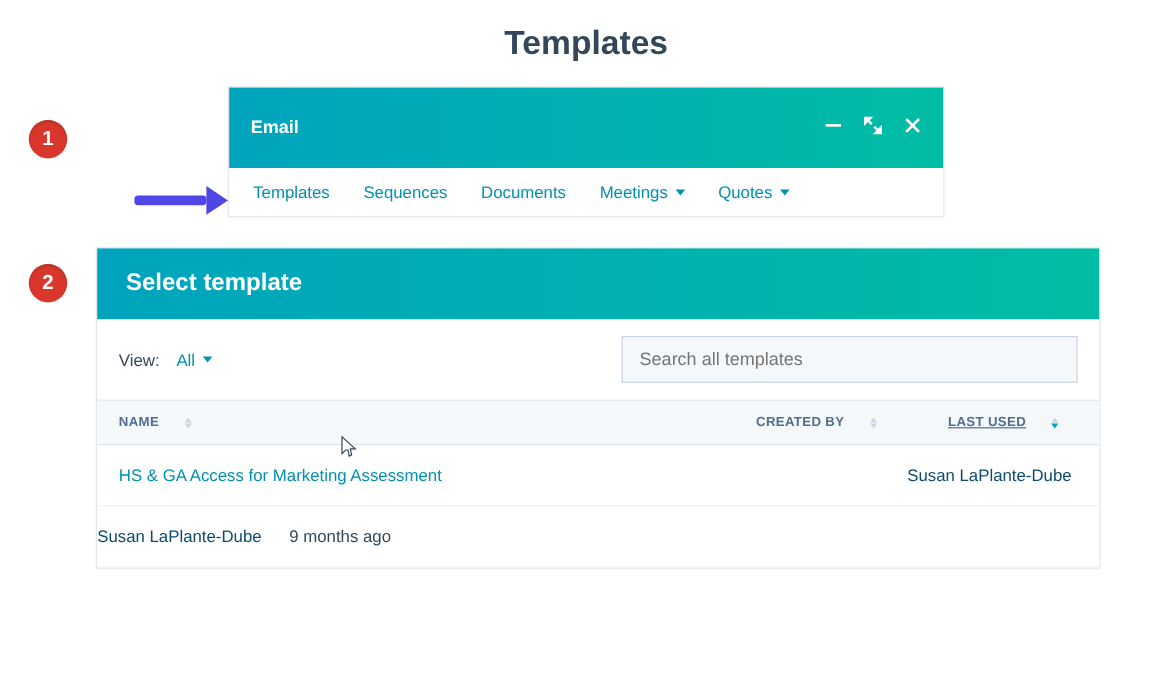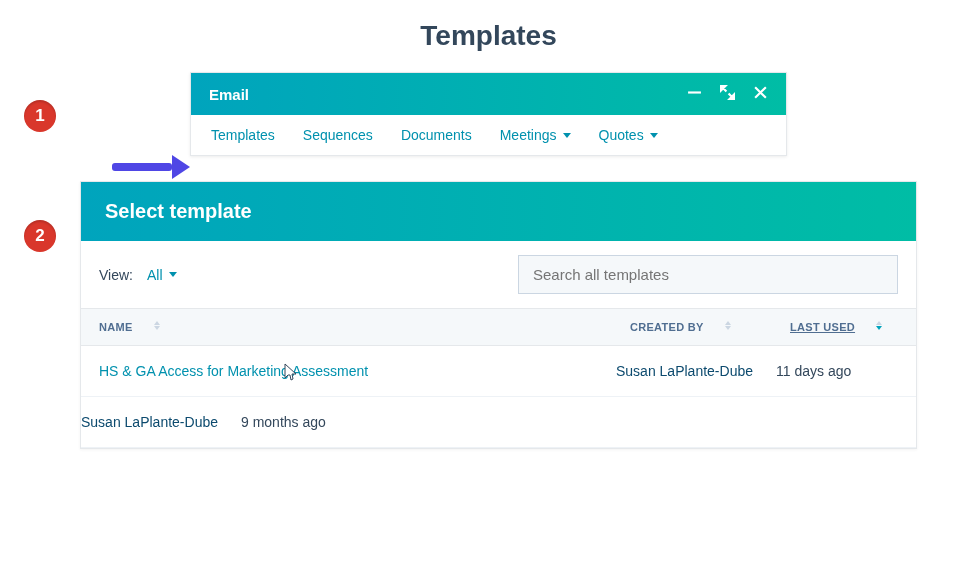--- a/index.html
+++ b/index.html
@@ -37,21 +37,21 @@
     margin-right: 190px;
     border: 1px solid #e5e8eb;
     box-shadow: 0 1px 3px rgba(0,0,0,0.08);
   }
   .email-titlebar {
     background: linear-gradient(90deg, #00a4bd, #00bda5);
     color: #fff;
     display: flex;
     justify-content: space-between;
     align-items: center;
-    padding: 12px 18px;
+    padding: 24px 18px;
     font-weight: 600;
     font-size: 15px;
   }
   .email-titlebar .icons { display:flex; gap:18px; }
   .email-titlebar .icons svg { width:15px; height:15px; fill:#fff; }
 
   .tabbar {
     background:#fff;
     padding: 12px 20px;
     display:flex;
@@ -120,21 +120,21 @@
     display:flex;
     border-top:1px solid #e5e8eb;
     border-bottom:1px solid #e5e8eb;
   }
   .th {
     padding:12px 14px;
     font-size:11px;
     color:#506e91;
     font-weight:600;
     letter-spacing:0.3px;
-    display:flex; gap:21px;
+    display:flex; align-items:center; gap:21px;
   }
   .col-name { flex: 1 1 auto; padding-left:18px;}
   .col-created { width:160px;}
   .col-used { width:140px; justify-content:flex-start;text-decoration:underline;}
 
   .sort-arrows {
     display:inline-flex; flex-direction:column; gap:1px;
   }
   .sort-arrows span {
     width:0;height:0;
@@ -247,21 +247,20 @@
         <span class="sort-arrows">
             <span class="sort-up"></span>
             <span class="sort-down active"></span>
           </span>
       </div>
     </div>
 
     <div class="trow">
       <div class="td-name">HS &amp; GA Access for Marketing Assessment</div>
       <div class="td-created">Susan LaPlante-Dube</div>
-      <div class="td-used">11 days ago</div>
     </div>
 
     <div class="trow">
       <div class="td-created">Susan LaPlante-Dube</div>
       <div class="td-used">9 months ago</div>
     </div>
   </div>
 </div>
 
 <div class="cursor-pointer">

